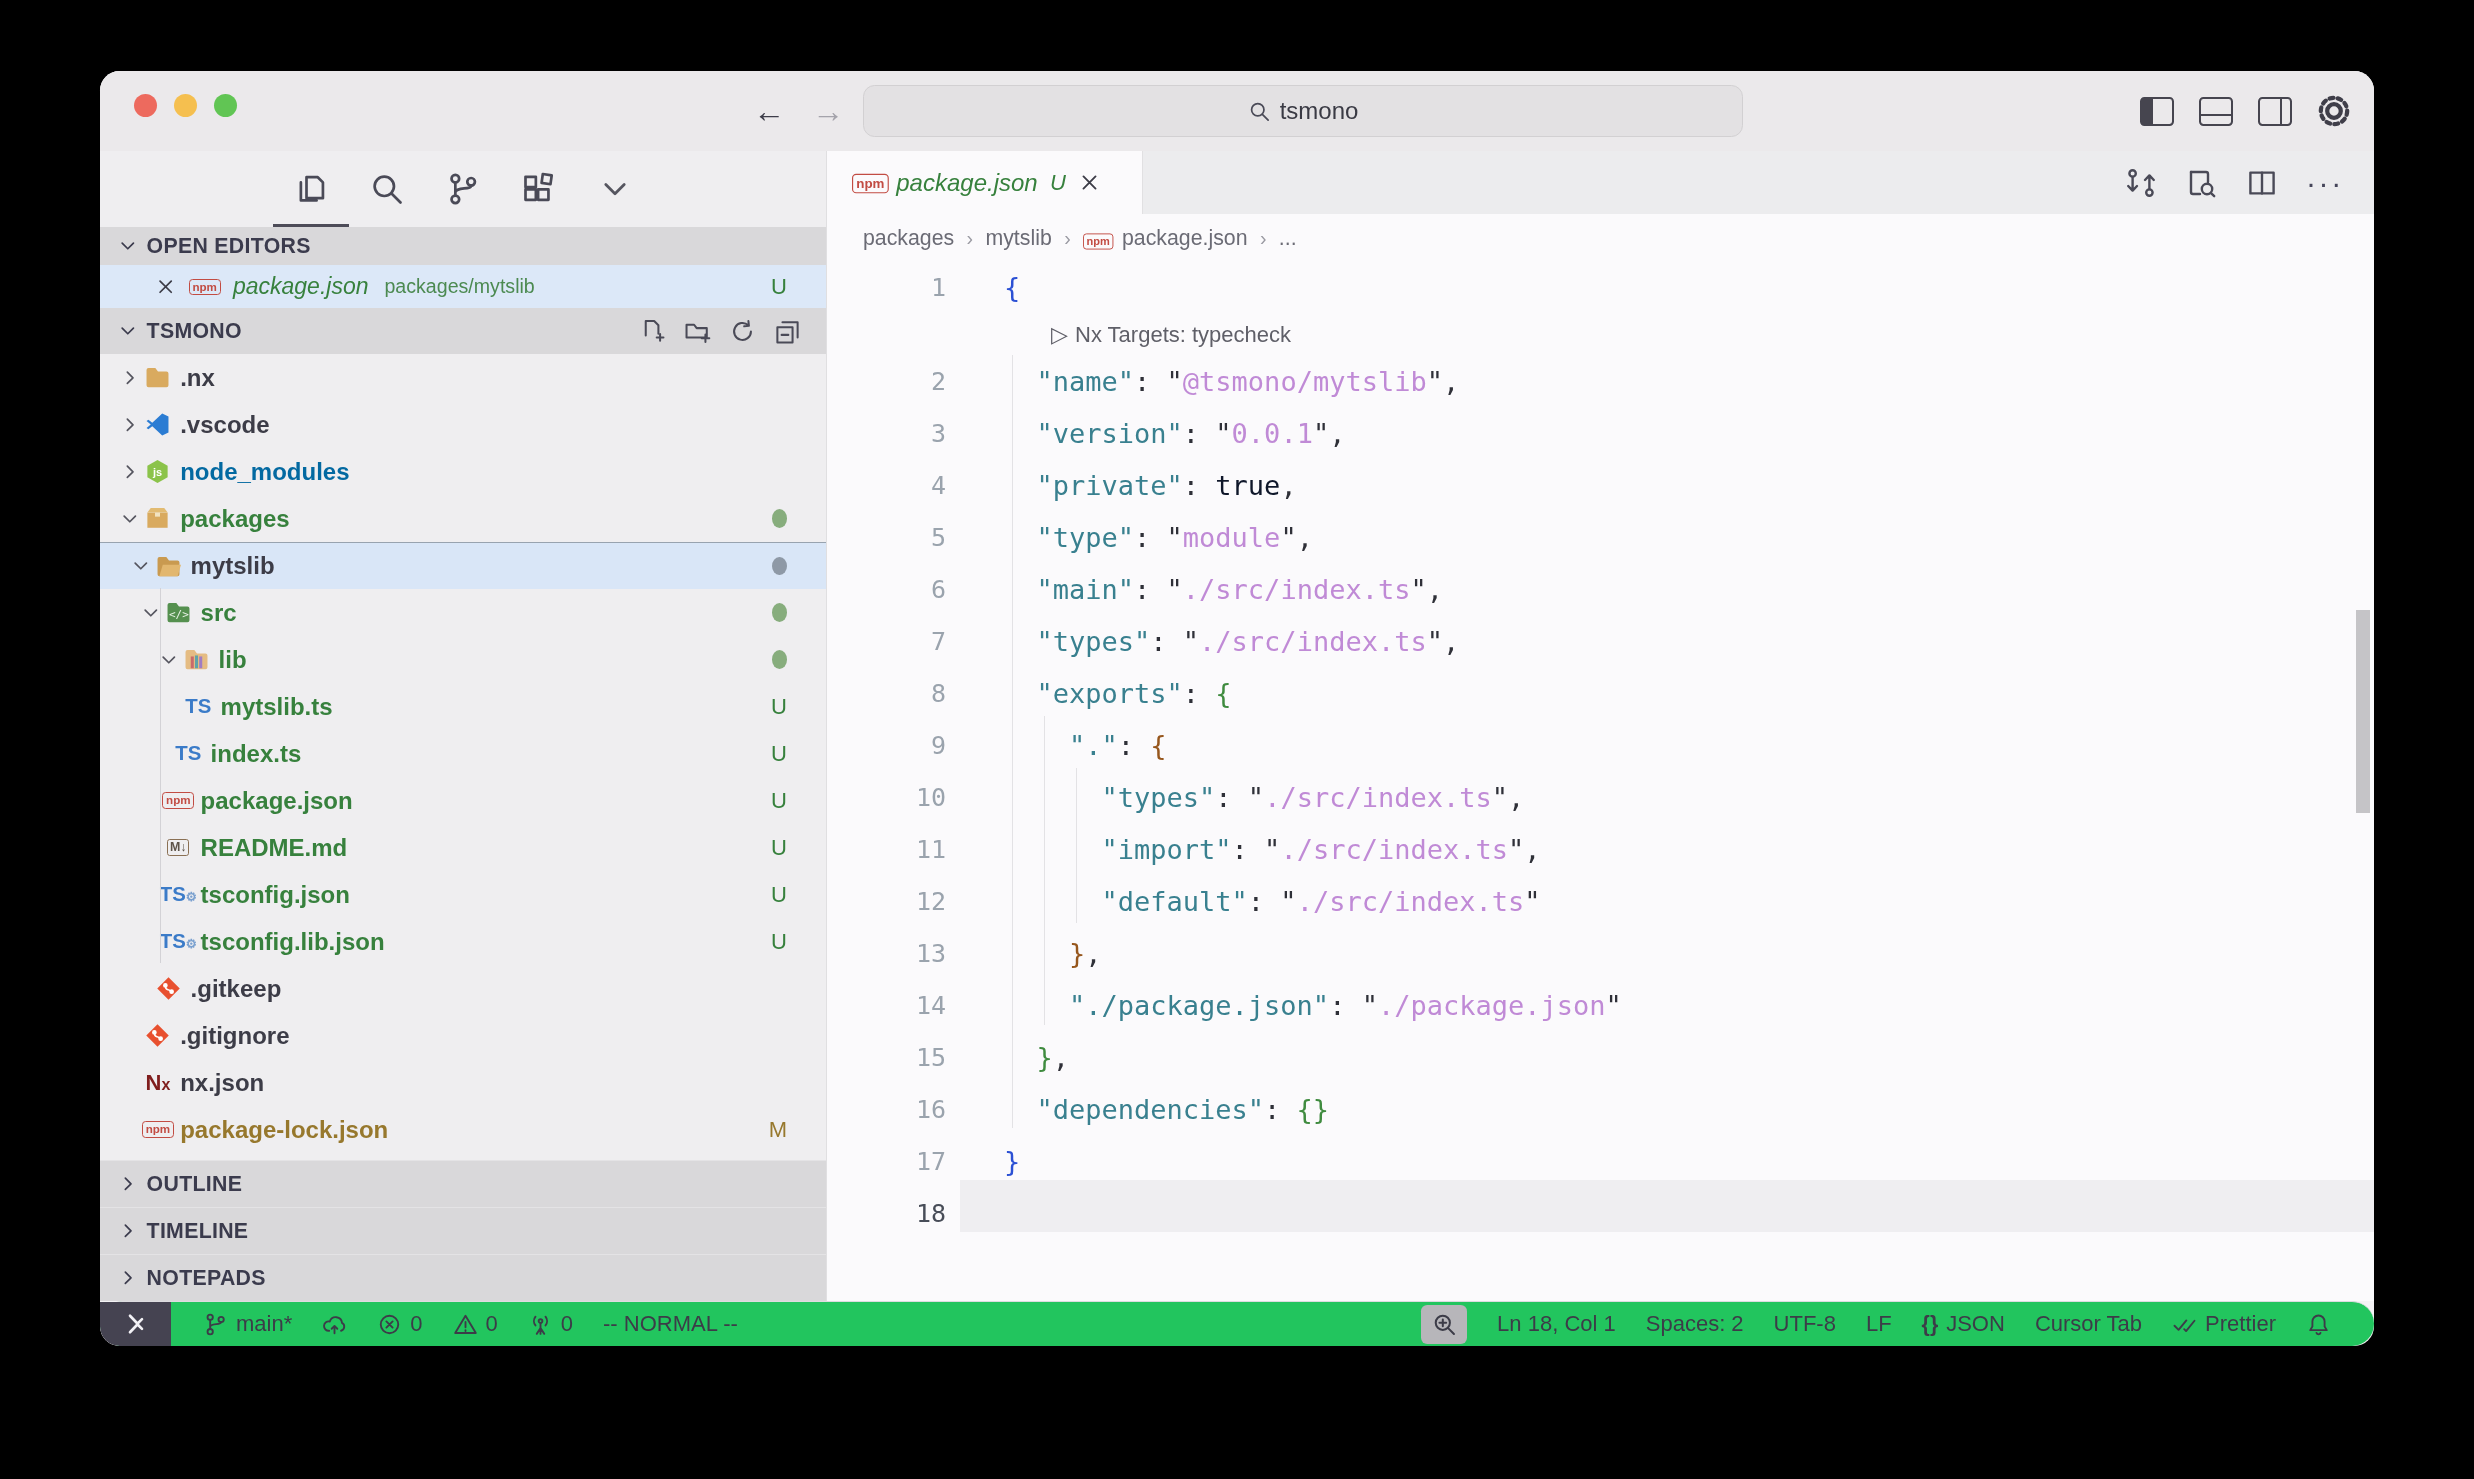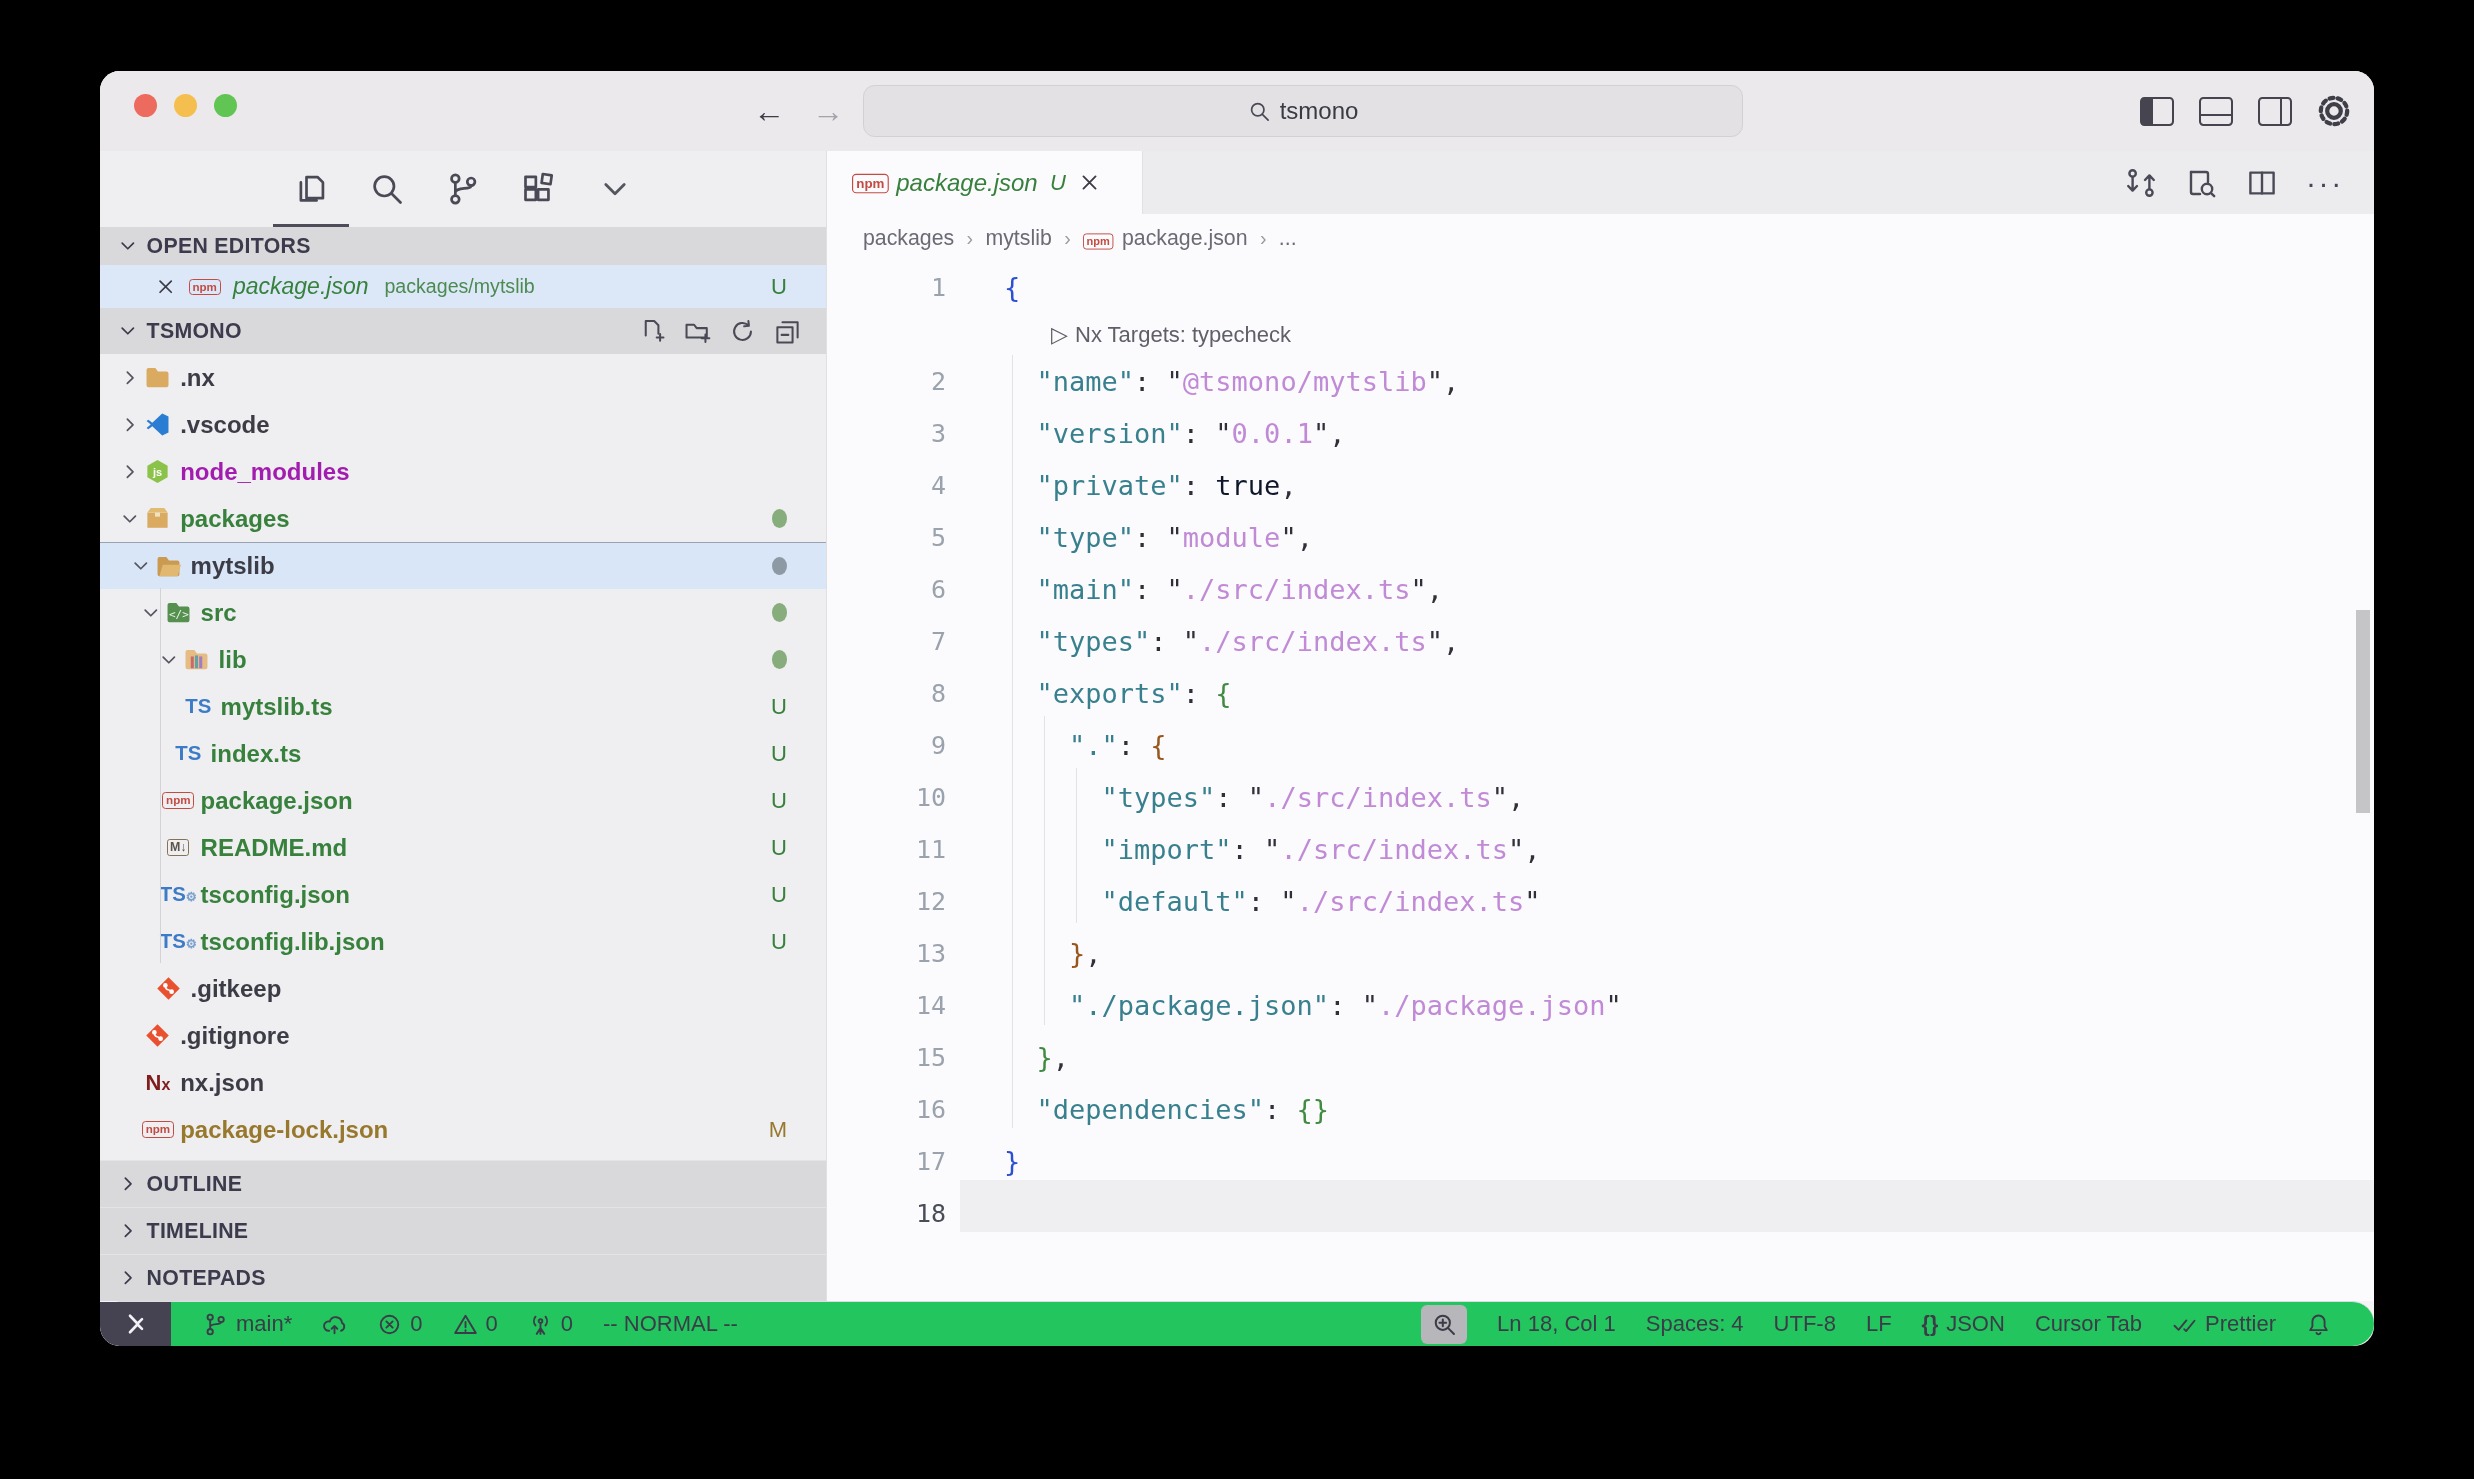--- a/index.html
+++ b/index.html
@@ -34,21 +34,21 @@
   .oeitem .grow{flex:1;}
   .oeitem .badge{margin-right:39px;}
   .tree{position:relative;flex:0 0 auto;}
   .trow{height:47px;display:flex;align-items:center;box-sizing:border-box;position:relative;}
   .trow.selected{background:#d9e6f7;border-top:1.3px solid #98a3af;}
   .trow .chev{width:21.3px;display:flex;justify-content:center;flex:0 0 auto;}
   .trow .ficon{width:34px;display:flex;justify-content:center;align-items:center;flex:0 0 auto;}
   .trow .lbl{font-size:24px;margin-left:5.3px;white-space:nowrap;font-weight:bold;}
   .trow .grow{flex:1;}
   .trow .badge{margin-right:39px;}
-  .c-default{color:#3c3c47;} .c-green{color:#37813d;} .c-muted{color:#a21caf;} .c-yellow{color:#97782d;}
+  .c-default{color:#3c3c47;} .c-green{color:#37813d;} .c-muted{color:#0369a1;} .c-yellow{color:#97782d;}
   .badge{font-size:22px;font-weight:normal;}
   .badge.U{color:#37813d;} .badge.M{color:#97782d;}
   .dot{width:15px;height:18.7px;border-radius:50%;}
   .dot.g{background:#87ad7d;} .dot.gr{background:#8e99a6;}
   .treeguide{position:absolute;width:1.3px;background:#d3d2d6;}
   .sb-grow{flex:1;}
   .panelhead{height:46px;background:#d9d8da;border-top:0.9px solid #e4e3e5;display:flex;align-items:center;padding-left:18px;gap:9px;color:#3b3b4d;font-weight:bold;font-size:21.3px;flex:0 0 auto;letter-spacing:0.3px;}
   
   .editor{flex:1;display:flex;flex-direction:column;min-width:0;background:#fbfafc;}
   .tabbar{height:63px;background:#ececee;display:flex;align-items:stretch;flex:0 0 auto;}
@@ -677,21 +677,21 @@
               <svg viewBox="0 0 16 16" width="27" height="27" fill="none" stroke="#3c3c48" stroke-width="1.2" stroke-linecap="round" stroke-linejoin="round" style="display:block">
                 <circle cx="7" cy="7" r="4.2"></circle>
                 <path d="M10 10 L13.6 13.6 M7 5 v4 M5 7 h4"></path>
               </svg>
             </span>
           </span>
           <span class="sitem">
             <span>Ln 18, Col 1</span>
           </span>
           <span class="sitem">
-            <span>Spaces: 4</span>
+            <span>Spaces: 2</span>
           </span>
           <span class="sitem">
             <span>UTF-8</span>
           </span>
           <span class="sitem">
             <span>LF</span>
           </span>
           <span class="sitem">
             <span><span style="font-size:21.3px;color:#3c3c48;font-weight:bold">{}</span></span>
             <span>JSON</span>

